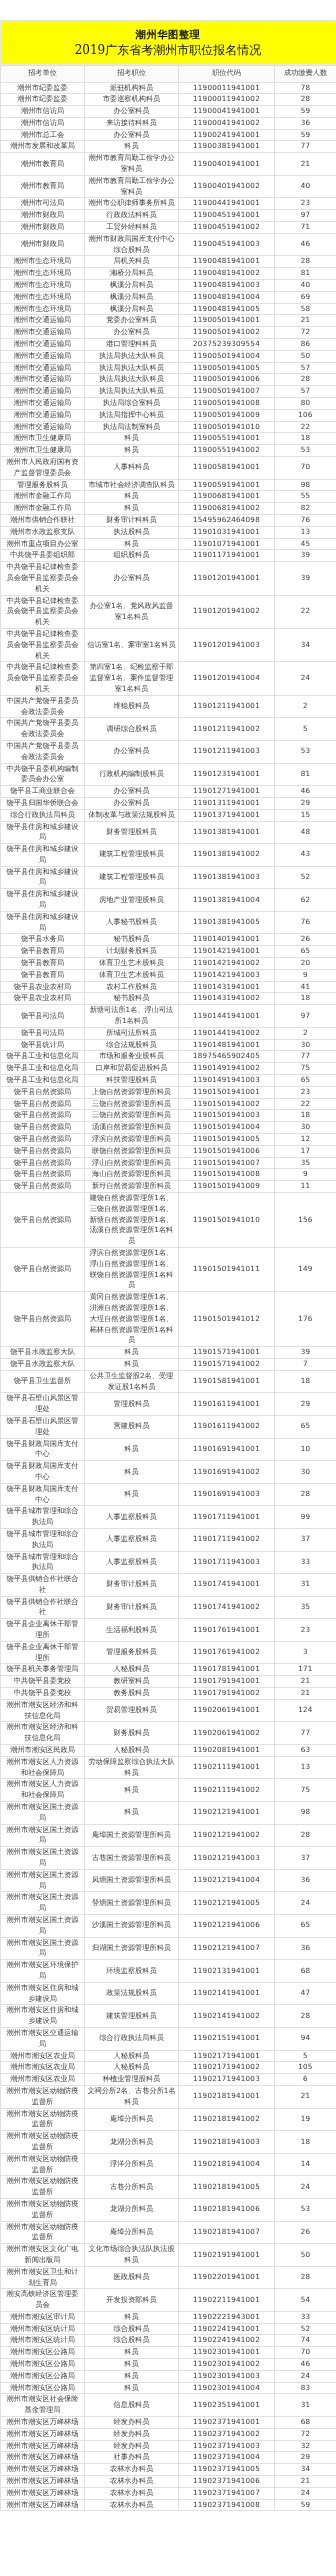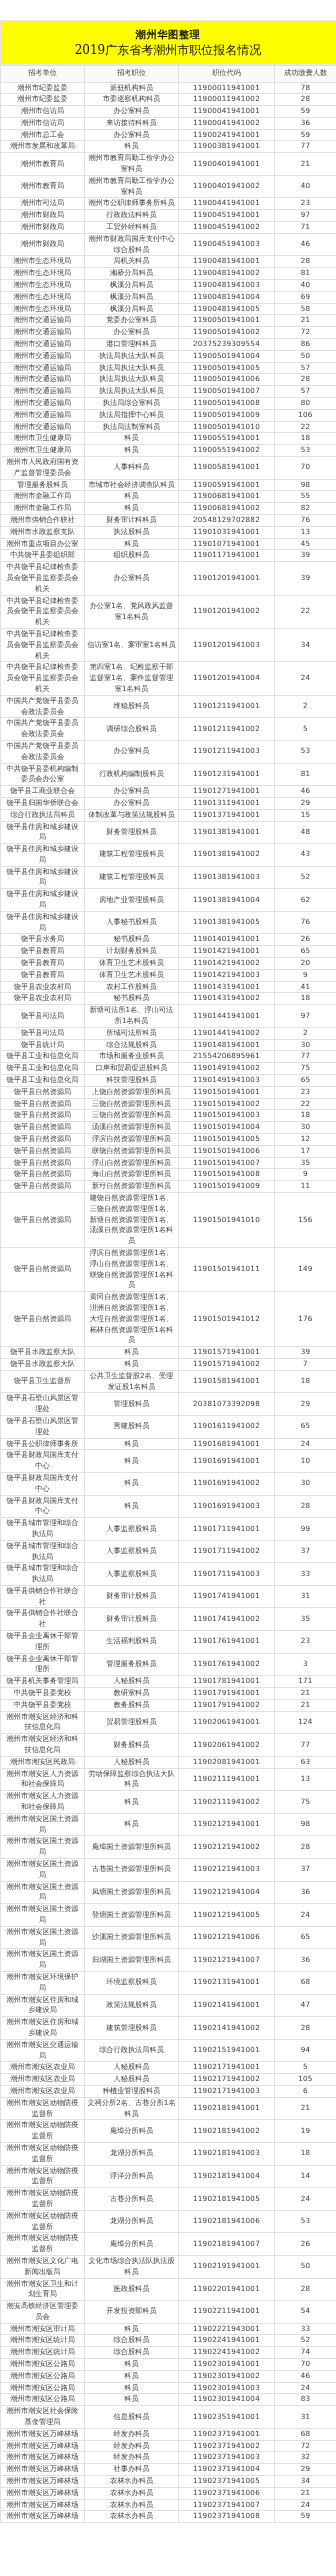--- a/index.html
+++ b/index.html
@@ -248,21 +248,21 @@
       </tr>
       <tr>
         <td>潮州市金融工作局</td>
         <td>科员</td>
         <td class="code">11900681941002</td>
         <td class="code">82</td>
       </tr>
       <tr>
         <td>潮州市供销合作联社</td>
         <td>财务审计科科员</td>
-        <td class="code">20548129702882</td>
+        <td class="code">15495962464098</td>
         <td class="code">76</td>
       </tr>
       <tr>
         <td>潮州市水政监察支队</td>
         <td>执法股科员</td>
         <td class="code">11901031941001</td>
         <td class="code">13</td>
       </tr>
       <tr>
         <td>潮州市重点项目办公室</td>
@@ -422,21 +422,21 @@
       </tr>
       <tr>
         <td>饶平县统计局</td>
         <td>综合法规股科员</td>
         <td class="code">11901481941001</td>
         <td class="code">30</td>
       </tr>
       <tr>
         <td>饶平县工业和信息化局</td>
         <td>市场和服务业股科员</td>
-        <td class="code">21554206895961</td>
+        <td class="code">18975465902405</td>
         <td class="code">77</td>
       </tr>
       <tr>
         <td>饶平县工业和信息化局</td>
         <td>口岸和贸易促进股科员</td>
         <td class="code">11901491941002</td>
         <td class="code">75</td>
       </tr>
       <tr>
         <td>饶平县工业和信息化局</td>
@@ -530,34 +530,28 @@
       </tr>
       <tr>
         <td>饶平县卫生监督所</td>
         <td>公共卫生监督股2名、受理发证股1名科员</td>
         <td class="code">11901581941001</td>
         <td class="code">18</td>
       </tr>
       <tr>
         <td>饶平县石壁山风景区管理处</td>
         <td>管理股科员</td>
-        <td class="code">20381073392098</td>
+        <td class="code">11901611941001</td>
         <td class="code">29</td>
       </tr>
       <tr>
         <td>饶平县石壁山风景区管理处</td>
         <td>营建股科员</td>
         <td class="code">11901611941002</td>
         <td class="code">65</td>
-      </tr>
-      <tr>
-        <td>饶平县公职律师事务所</td>
-        <td>科员</td>
-        <td class="code">11901681941001</td>
-        <td class="code">24</td>
       </tr>
       <tr>
         <td>饶平县财政局国库支付中心</td>
         <td>科员</td>
         <td class="code">11901691941001</td>
         <td class="code">10</td>
       </tr>
       <tr>
         <td>饶平县财政局国库支付中心</td>
         <td>科员</td>

